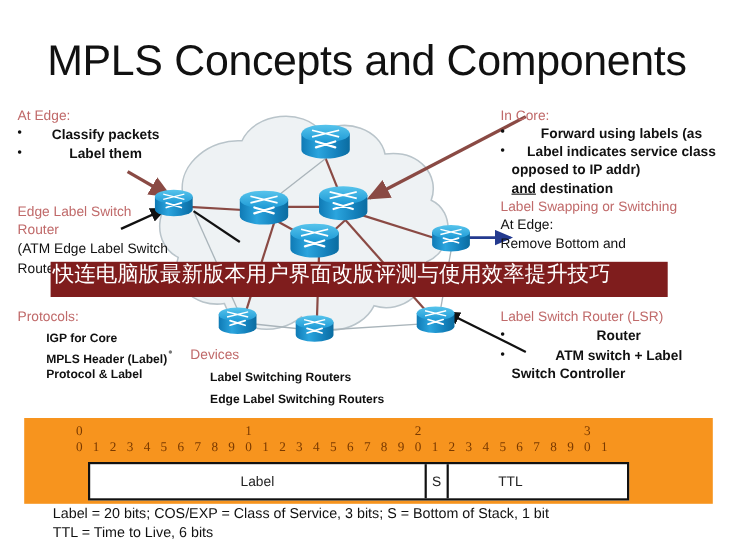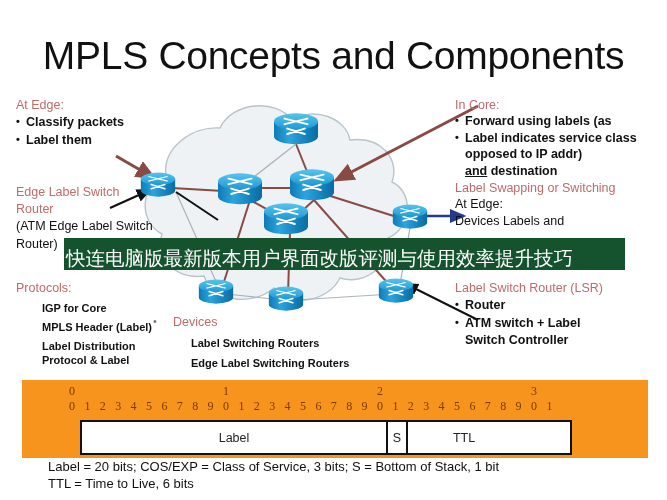--- a/index.html
+++ b/index.html
@@ -13,21 +13,21 @@
   
   .title{
     position:absolute;left:0;top:34px;width:667px;text-align:center;
     font-size:39px;line-height:44px;color:#111;font-weight:400;
     letter-spacing:-0.3px;font-family:"Liberation Sans", sans-serif;
   }
 
   
   .hdr{color:#c06a6a;font-size:12.5px;line-height:15px;font-weight:400;}
   .bod{color:#111;font-size:12.5px;line-height:15.5px;font-weight:600;}
-  .bullet{position:relative;padding-left:10px;}
+  .bullet{position:relative;padding-left:10px;text-align:center;}
   .bullet:before{content:"\2022";position:absolute;left:0;top:-1px;font-size:11px;color:#111;}
   .u{text-decoration:underline;}
 
   
   #left-col{position:absolute;left:16px;top:98px;width:150px;}
   #left-col .ln{margin-bottom:2px;}
   #left-col .gap{height:7px;}
   #protocols{position:absolute;left:16px;top:281px;width:160px;}
   #protocols .sub{margin-left:26px;margin-top:6px;font-size:11px;line-height:13px;font-weight:700;color:#111;}
 
@@ -42,22 +42,22 @@
   #devices .dv-hdr{position:relative;padding-left:12px;}
   #devices .dv-hdr:before{content:"\2022";position:absolute;left:-8px;top:-1px;color:#777;font-size:11px;}
   #devices .dv-item{margin-left:30px;margin-top:7px;font-size:11px;line-height:13px;font-weight:700;color:#111;}
 
   
   #network{position:absolute;left:100px;top:88px;width:380px;height:250px;}
   #network svg{display:block;}
 
   
   #banner{
-    position:absolute;left:64px;top:238px;width:561px;height:32px;
-    background:#14532d;display:flex;align-items:flex-end;
+    position:absolute;left:46px;top:238px;width:561px;height:32px;
+    background:#7f1d1d;display:flex;align-items:flex-start;
   }
   #banner .btxt{
     color:#ffffff;font-size:19.5px;line-height:22px;white-space:nowrap;
     font-family:"DejaVu Sans", sans-serif;letter-spacing:0px;padding-left:2px;
   }
 
   
   #bitpanel{position:absolute;left:22px;top:380px;width:626px;height:78px;background:#F7941E;}
   #bitruler{position:absolute;left:64px;top:384px;width:560px;height:32px;
     color:#7a3a00;font-family:"Liberation Serif", serif;font-size:12px;}
@@ -219,33 +219,32 @@
     <div class="hdr ln">Edge Label Switch</div>
     <div class="hdr ln">Router</div>
     <div class="bod ln" style="font-weight:400;">(ATM Edge Label Switch</div>
     <div class="bod ln" style="font-weight:400;">Router)</div>
   </div>
 
   <div id="protocols">
     <div class="hdr">Protocols:</div>
     <div class="sub">IGP for Core</div>
     <div class="sub">MPLS Header (Label)</div>
-    <div class="sub">Label Distribution</div>
     <div class="sub" style="margin-top:1px;">Protocol &amp; Label</div>
   </div>
 
   <div id="right-col">
     <div class="hdr ln">In Core:</div>
     <div class="bod ln bullet">Forward using labels (as</div>
     <div class="bod ln bullet">Label indicates service class</div>
     <div class="bod ln" style="padding-left:10px;">opposed to IP addr)</div>
     <div class="bod ln" style="padding-left:10px;"><span class="u">and</span><span> destination</span></div>
     <div class="hdr ln" style="margin-top:2px;">Label Swapping or Switching</div>
     <div class="bod ln" style="font-weight:400;">At Edge:</div>
-    <div class="bod ln" style="font-weight:400;">Devices Labels and</div>
+    <div class="bod ln" style="font-weight:400;">Remove Bottom and</div>
   </div>
 
   <div id="lsr-block">
     <div class="hdr ln">Label Switch Router (LSR)</div>
     <div class="bod ln bullet">Router</div>
     <div class="bod ln bullet">ATM switch + Label</div>
     <div class="bod ln" style="padding-left:10px;">Switch Controller</div>
   </div>
 
   <div id="devices">

